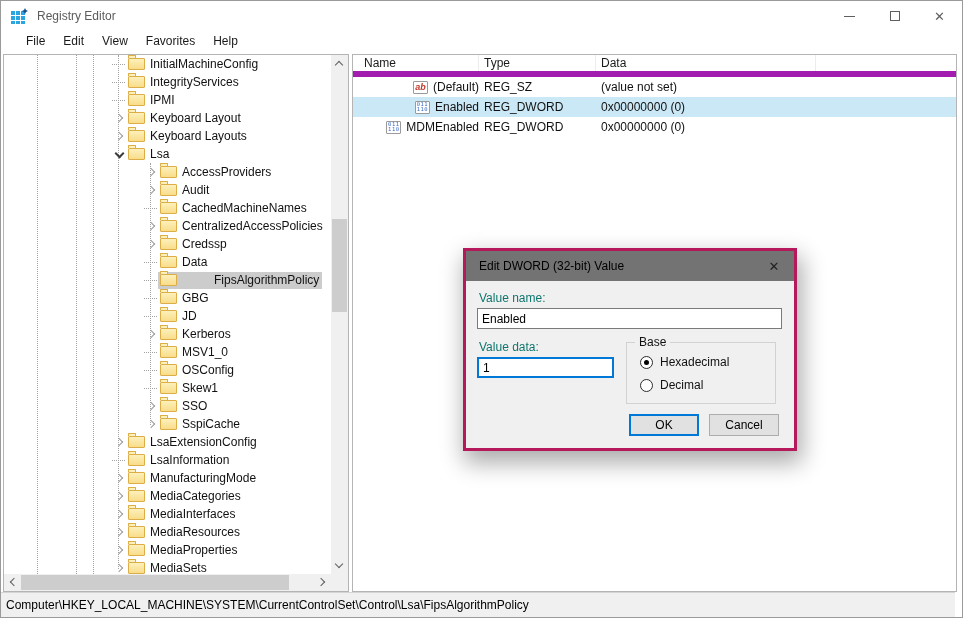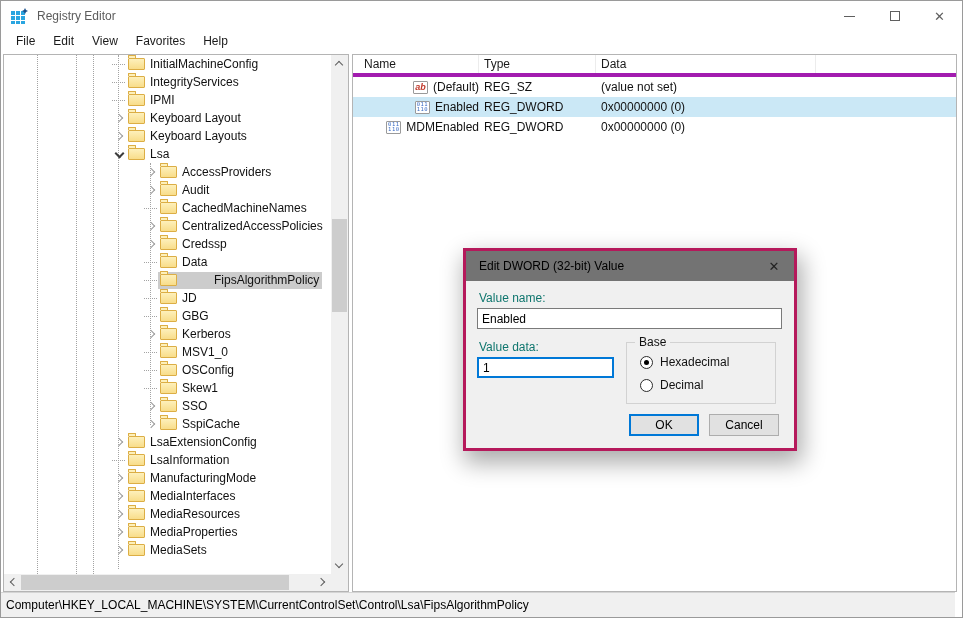--- a/index.html
+++ b/index.html
@@ -13,21 +13,21 @@
               display: flex; align-items: center; }
   .appicon { width: 17px; height: 16px; margin: 0 9px 0 10px; position: relative; flex: none; }
   .title-text { color: #5c5c5c; font-size: 12px; }
   .winbtns { position: absolute; right: 0; top: 0; height: 30px; display: flex; }
   .wbtn { width: 45px; height: 30px; display: flex; align-items: center; justify-content: center; color: #5f5f5f; }
   .glyph-min { width: 11px; height: 1px; background: #5f5f5f; display: block; }
   .glyph-max { width: 10px; height: 10px; border: 1px solid #5f5f5f; display: block; }
   .glyph-close { font-size: 13px; line-height: 13px; }
 
   
-  .menubar { position: absolute; left: 4px; top: 30px; right: 0; height: 22px; background: #fff;
+  .menubar { position: absolute; left: 14px; top: 30px; right: 0; height: 22px; background: #fff;
              display: flex; align-items: center; padding-left: 2px; }
   .mitem { padding: 3px 9px 5px; color: #1a1a1a; }
 
   
   .main { position: absolute; left: 0; top: 52px; right: 0; bottom: 25px; background: #fff; }
   .treepane { position: absolute; left: 2px; top: 1px; bottom: 0; width: 346px;
               border: 1px solid #b4b4b4; background: #fff; overflow: hidden; }
   .listpane { position: absolute; left: 351px; top: 1px; bottom: 0; width: 605px;
               border: 1px solid #b4b4b4; background: #fff; overflow: hidden; }
 
@@ -56,21 +56,21 @@
            border-right: 1.5px solid #5e5e5e; border-bottom: 1.5px solid #5e5e5e; }
   .schev.up    { transform: rotate(-135deg); left: 5px; top: 7px; }
   .schev.down  { transform: rotate(45deg);   left: 5px; top: 4px; }
   .schev.left  { transform: rotate(135deg);  left: 7px; top: 5px; }
   .schev.right { transform: rotate(-45deg);  left: 4px; top: 5px; }
   .vthumb { position: absolute; left: 1px; right: 1px; background: #cdcdcd; }
   .hthumb { position: absolute; top: 1px; bottom: 1px; background: #cdcdcd; }
   .sbcorner { position: absolute; right: 0; bottom: 0; width: 17px; height: 17px; background: #f0f0f0; }
 
   
-  #list-header { display: flex; height: 22px; border-bottom: 4px solid #a21caf; align-items: center; }
+  #list-header { display: flex; height: 22px; border-bottom: 6px solid #a21caf; align-items: center; }
   .hcell { height: 100%; display: flex; align-items: center; border-right: 1px solid #ececec; color: #1a1a1a; }
   .hc0 { width: 126px; padding-left: 11px; }
   .hc1 { width: 117px; padding-left: 5px; }
   .hc2 { width: 220px; padding-left: 5px; }
   .hfill { flex: 1; border-right: none; }
   .lrow { display: flex; height: 20px; align-items: center; white-space: nowrap; }
   .lrow.selected { background: var(--selection-blue, #cbe8f6); }
   .lcell { overflow: hidden; }
   .c-name { width: 126px; padding-left: 9px; display: flex; align-items: center; justify-content: flex-end; }
   .c-type { width: 117px; padding-left: 5px; }
@@ -277,33 +277,33 @@
               </span>
               <span>FipsAlgorithmPolicy</span>
             </span>
           </div>
           <div class="trow" style="padding-left: 140px;">
             <span class="stub"></span>
             <span class="tsel">
               <span class="folder">
                 <span class="ftab"></span>
               </span>
+              <span>GBG</span>
+            </span>
+          </div>
+          <div class="trow" style="padding-left: 140px;">
+            <span class="stub"></span>
+            <span class="tsel">
+              <span class="folder">
+                <span class="ftab"></span>
+              </span>
               <span>JD</span>
             </span>
           </div>
           <div class="trow" style="padding-left: 140px;">
-            <span class="stub"></span>
-            <span class="tsel">
-              <span class="folder">
-                <span class="ftab"></span>
-              </span>
-              <span>GBG</span>
-            </span>
-          </div>
-          <div class="trow" style="padding-left: 140px;">
             <span class="chev"></span>
             <span class="tsel">
               <span class="folder">
                 <span class="ftab"></span>
               </span>
               <span>Kerberos</span>
             </span>
           </div>
           <div class="trow" style="padding-left: 140px;">
             <span class="stub"></span>
@@ -368,20 +368,29 @@
               <span>LsaInformation</span>
             </span>
           </div>
           <div class="trow" style="padding-left: 108px;">
             <span class="chev"></span>
             <span class="tsel">
               <span class="folder">
                 <span class="ftab"></span>
               </span>
               <span>ManufacturingMode</span>
+            </span>
+          </div>
+          <div class="trow" style="padding-left: 108px;">
+            <span class="chev"></span>
+            <span class="tsel">
+              <span class="folder">
+                <span class="ftab"></span>
+              </span>
+              <span>MediaCategories</span>
             </span>
           </div>
           <div class="trow" style="padding-left: 108px;">
             <span class="chev"></span>
             <span class="tsel">
               <span class="folder">
                 <span class="ftab"></span>
               </span>
               <span>MediaInterfaces</span>
             </span>

